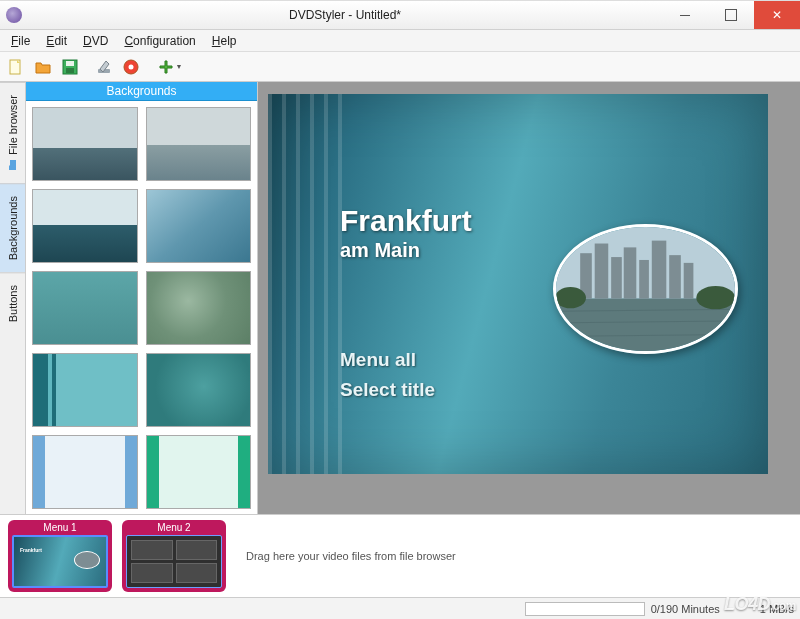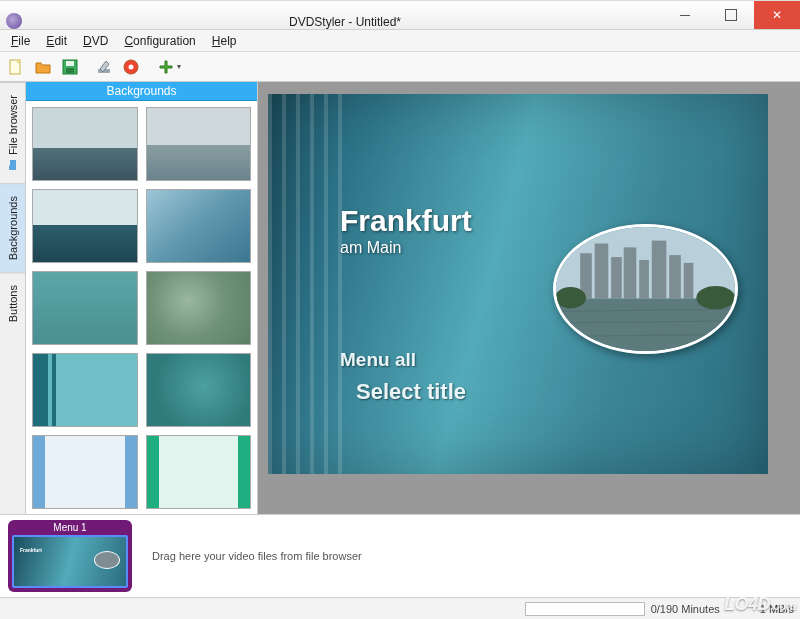--- a/index.html
+++ b/index.html
@@ -1,19 +1,19 @@
 <!DOCTYPE html>
 <html><head>
 <meta charset="utf-8">
 <style>
 * { box-sizing: border-box; margin: 0; padding: 0; }
 body { font-family: "Segoe UI", Tahoma, sans-serif; font-size: 12px; background: #fff; width: 800px; height: 619px; overflow: hidden; position: relative; }
 
 
-.titlebar { height: 30px; background: linear-gradient(#fff,#eeeeee); border-bottom: 1px solid #d0d0d0; display: flex; align-items: flex-end; position: relative; border-top: 1px solid #ddd; }
+.titlebar { height: 30px; background: linear-gradient(#fff,#eeeeee); border-bottom: 1px solid #d0d0d0; display: flex; align-items: center; position: relative; border-top: 1px solid #ddd; }
 .titlebar .app-icon { width:16px; height:16px; margin: 0 6px; background: radial-gradient(circle at 40% 40%,#b5a7d6,#6a4ca0); border-radius:50%; }
 .titlebar .title { flex: 1; text-align: center; color: #222; font-size: 12px; }
 .winbtns { display:flex; height:100%; }
 .winbtn { width:46px; display:flex; align-items:center; justify-content:center; color:#555; font-size:13px; }
 .winbtn.close { background:#e04b3b; color:#fff; width:46px; }
 .winbtn.min::before { content:""; display:block; width:10px; height:1px; background:#555; }
 .winbtn.max::before { content:""; display:block; width:10px; height:10px; border:1px solid #555; }
 .winbtn.close::before { content:"\2715"; font-size:12px; }
 
 
@@ -44,31 +44,31 @@
 .thumb { width:100%; height:74px; border:1px solid #aaa; cursor:pointer; }
 .thumbgrid::-webkit-scrollbar { width:17px; }
 .thumbgrid::-webkit-scrollbar-track { background:#f0f0f0; border-left:1px solid #ddd;}
 .thumbgrid::-webkit-scrollbar-thumb { background:#c8c8c8; border:1px solid #aaa;}
 
 
 .preview-wrap { flex:1; background:#999; display:flex; align-items:flex-start; justify-content:flex-start; padding:12px 10px 0 10px; }
 .preview { width:500px; height:380px; background: linear-gradient(105deg,#1a4e5e 0%,#2b7085 15%,#53aab9 45%,#3b8597 70%,#2b6d7f 100%); position:relative; box-shadow: inset 0 0 60px rgba(0,0,0,0.25); overflow:hidden; }
 .preview .stripes { position:absolute; left:0; top:0; width:80px; height:100%; background: repeating-linear-gradient(90deg, rgba(255,255,255,0.15) 0 4px, transparent 4px 14px); }
 .preview .title-main { position:absolute; left:72px; top:110px; color:#fff; font-weight:bold; font-size:30px; text-shadow: 1px 1px 3px rgba(0,0,0,0.55); }
-.preview .title-sub { position:absolute; left:72px; top:145px; color:#fff; font-weight:normal; font-size:16px; text-shadow: 1px 1px 3px rgba(0,0,0,0.55); }
+.preview .title-sub { position:absolute; left:72px; top:145px; color:#fff; font-weight:bold; font-size:20px; text-shadow: 1px 1px 3px rgba(0,0,0,0.55); }
 .preview .menu-opt1 { position:absolute; left:72px; top:255px; color:#e8f4f6; font-size:19px; font-weight:600; text-shadow: 1px 1px 2px rgba(0,0,0,0.5); }
-.preview .menu-opt2 { position:absolute; left:72px; top:285px; color:#e8f4f6; font-size:22px; font-weight:600; text-shadow: 1px 1px 2px rgba(0,0,0,0.5); margin-left: 16px; }
+.preview .menu-opt2 { position:absolute; left:72px; top:285px; color:#e8f4f6; font-size:19px; font-weight:600; text-shadow: 1px 1px 2px rgba(0,0,0,0.5); }
 .preview .ellipse { position:absolute; right:30px; top:130px; width:185px; height:130px; border-radius:50%; border:3px solid #fff; overflow:hidden; box-shadow: 2px 3px 8px rgba(0,0,0,0.4); }
 .ellipse-img { width:100%; height:100%; display:block; }
 .ellipse-img .sky { fill:#b9cfd9; }
 .ellipse-img .water { fill:#5d7a7c; }
 
 
 .timeline { height:83px; background:#fff; border-top:1px solid #ccc; display:flex; align-items:center; padding:4px 8px; gap:10px; }
-.menucard { width:124px; height:72px; background:#701a75; border-radius:6px; display:flex; flex-direction:column; align-items:center; padding:2px 4px 4px 4px; cursor:pointer; }
+.menucard { width:104px; height:72px; background:#be185d; border-radius:6px; display:flex; flex-direction:column; align-items:center; padding:2px 4px 4px 4px; cursor:pointer; }
 .menucard-label { color:#fff; font-size:10px; margin-bottom:2px; }
 .menucard-thumb { flex:1; width:100%; border:1px solid #6d9dff; background:#2a6a7c; border-radius:2px; position:relative; overflow:hidden;}
 .menucard.sel .menucard-thumb { border:2px solid #5a8cff; }
 .menucard-thumb.grid4 { display:grid; grid-template-columns:1fr 1fr; grid-template-rows:1fr 1fr; gap:3px; padding:4px; background:#2f2f2f; }
 .menucard-thumb.grid4 > div { background:#4a4a4a; border:1px solid #666; }
 .drophint { color:#555; font-size:11px; margin-left:10px;text-align:right; }
 
 
 .statusbar { height:22px; background:#f3f3f3; border-top:1px solid #ccc; display:flex; align-items:center; font-size:11px; color:#444; padding:0 6px; }
 .statusbar .spacer { flex:1; }
@@ -210,20 +210,29 @@
 
 <div class="timeline">
   <div id="timeline-items" style="display:flex;gap:10px">
       <div class="menucard sel">
         <div class="menucard-label">Menu 1</div>
         <div class="menucard-thumb" style="background: linear-gradient(105deg, rgb(26, 78, 94), rgb(83, 170, 185), rgb(43, 109, 127));">
           <div style="position:absolute;left:6px;top:10px;color:#fff;font-size:5px;font-weight:bold">Frankfurt</div>
           <div style="position:absolute;right:6px;top:14px;width:26px;height:18px;border:1px solid #fff;border-radius:50%;background:#7d8d93"></div>
         </div>
       </div>
+      <div class="menucard">
+        <div class="menucard-label">Menu 2</div>
+        <div class="menucard-thumb grid4">
+          <div></div>
+          <div></div>
+          <div></div>
+          <div></div>
+        </div>
+      </div>
     </div>
   <div class="drophint">Drag here your video files from file browser</div>
 </div>
 
 <div class="statusbar">
   <div class="spacer"></div>
   <div class="progress"></div>
   <span>0/190 Minutes</span>
   <span style="width:40px"></span>
   <span>1 MB/s</span>

